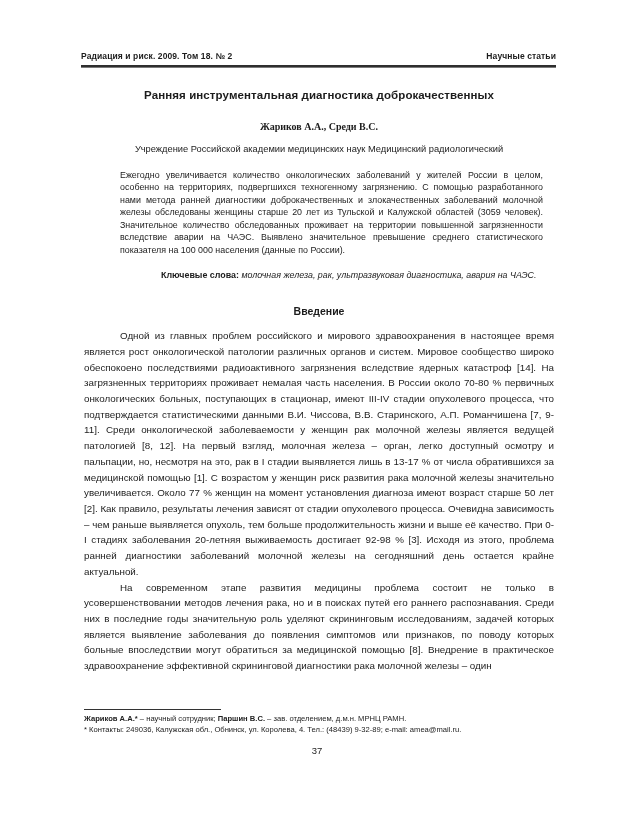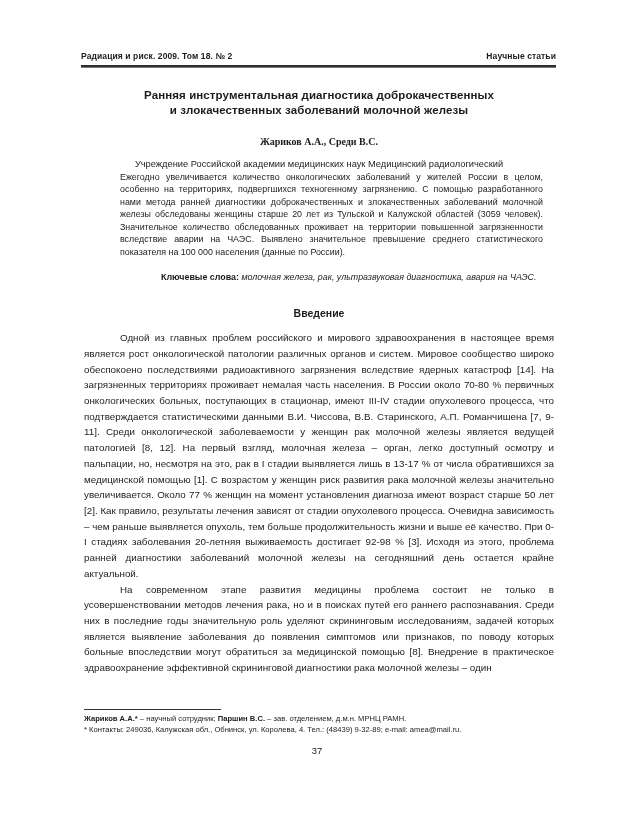--- a/index.html
+++ b/index.html
@@ -48,20 +48,21 @@
     font-weight:bold;
     font-size:10px;
   }
   .affiliation {
     margin-top:11px;
     text-align:center;
     font-size:9.3px;
     line-height:12.5px;
   }
   .abstract-block {
+    margin-top:13px;
     margin-left:36px;
     margin-right:11px;
   }
   .abstract {
     font-size:8.9px;
     line-height:12.6px;
     text-align:justify;
   }
   .keywords {
     margin-top:12px;
@@ -112,21 +113,20 @@
   <div class="content">
 
     <div class="journal-header">
       <span>Радиация и риск. 2009. Том 18. № 2</span>
       <span>Научные статьи</span>
     </div>
     <div class="header-rule"></div>
 
     <div class="article-title">
       <div>Ранняя инструментальная диагностика доброкачественных</div>
-      <div>и злокачественных заболеваний молочной железы</div>
     </div>
 
     <div class="authors">Жариков А.А., Среди В.С.</div>
 
     <div class="affiliation">
       <div>Учреждение Российской академии медицинских наук Медицинский радиологический</div>
     </div>
 
     <div class="abstract-block">
       <div class="abstract">Ежегодно увеличивается количество онкологических заболеваний у жителей России в целом, особенно на территориях, подвергшихся техногенному загрязнению. С помощью разработанного нами метода ранней диагностики доброкачественных и злокачественных заболеваний молочной железы обследованы женщины старше 20 лет из Тульской и Калужской областей (3059 человек). Значительное количество обследованных проживает на территории повышенной загрязненности вследствие аварии на ЧАЭС. Выявлено значительное превышение среднего статистического показателя на 100 000 населения (данные по России).</div>

